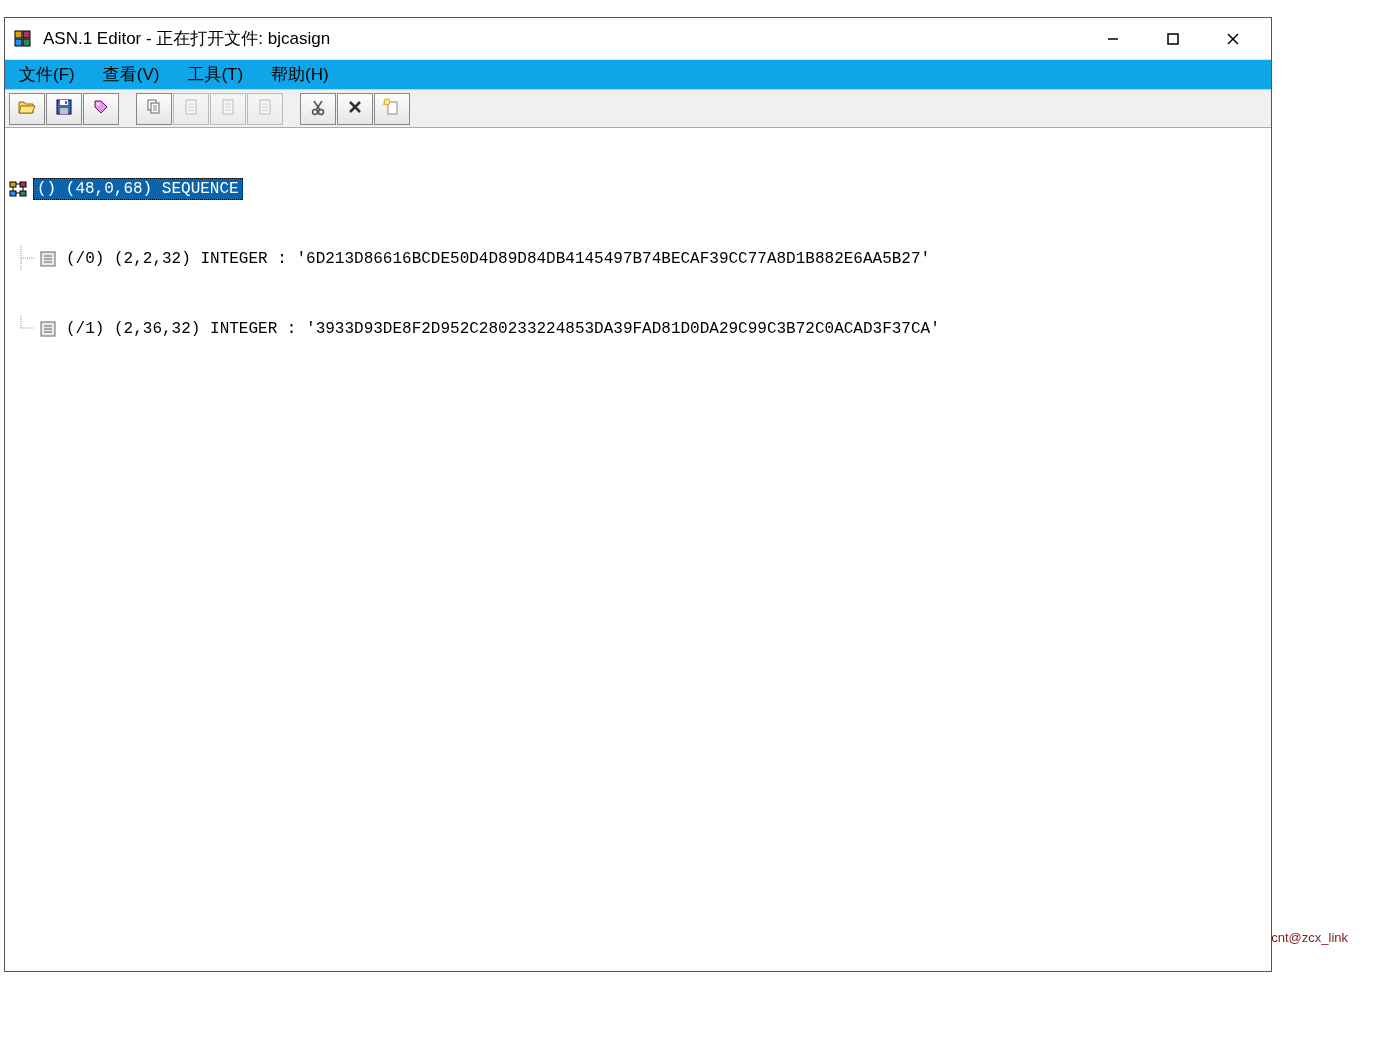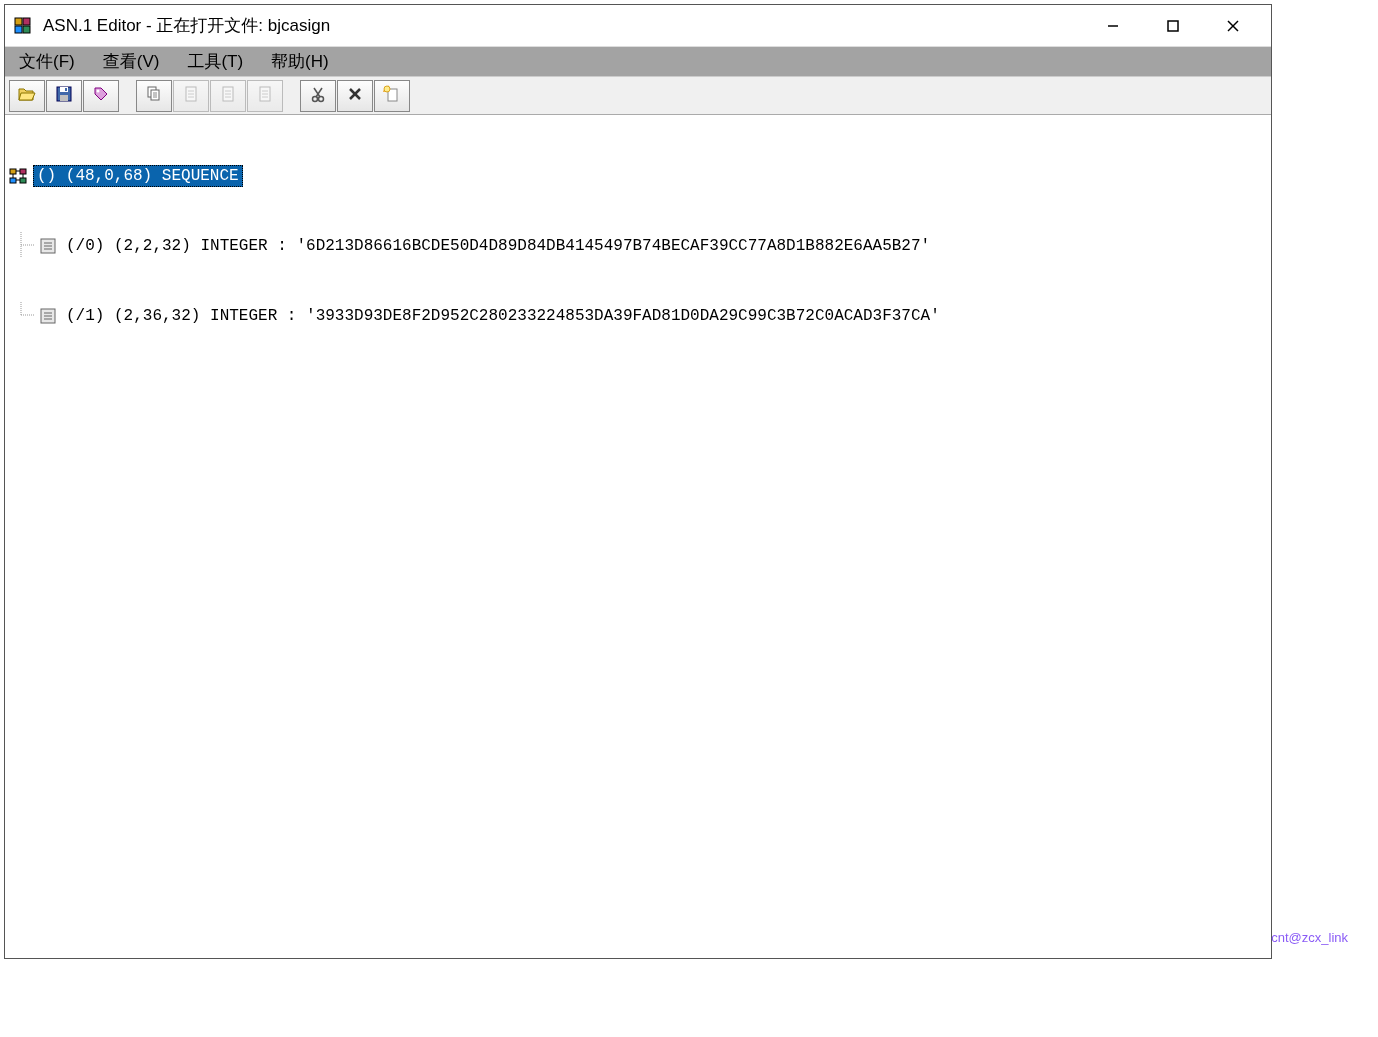--- a/index.html
+++ b/index.html
@@ -12,21 +12,21 @@
       overflow: hidden;
       position: relative;
     }
     .window {
       width: 1268px;
       height: 955px;
       background: #fff;
       border: 1px solid #555;
       position: absolute;
       left: 4px;
-      top: 4px;
+      top: 17px;
       display: flex;
       flex-direction: column;
     }
     .titlebar {
       height: 42px;
       display: flex;
       align-items: center;
       padding: 0 8px;
       background: #fff;
       border-bottom: 1px solid #ddd;
@@ -56,21 +56,21 @@
       justify-content: center;
       cursor: pointer;
       font-size: 14px;
     }
     .menubar {
       height: 30px;
       display: flex;
       align-items: center;
       padding: 0 8px;
       gap: 16px;
-      background: #a3a3a3;
+      background: #0ea5e9;
       border-bottom: 1px solid #ccc;
     }
     .menu-item {
       font-size: 17px;
       cursor: pointer;
       padding: 2px 6px;
     }
     .toolbar {
       height: 38px;
       display: flex;
@@ -160,21 +160,21 @@
       padding: 0 8px;
       height: 100%;
       display: flex;
       align-items: center;
     }
     .watermark {
       position: absolute;
       right: 30px;
       top: 930px;
       font-size: 13px;
-      color: #8b5cf6;
+      color: #7f1d1d;
       font-family: sans-serif;
     }
   </style>
 </head>
 <body>
 
 <div class="window">
 
   <div class="titlebar">
     <div class="titlebar-icon">

